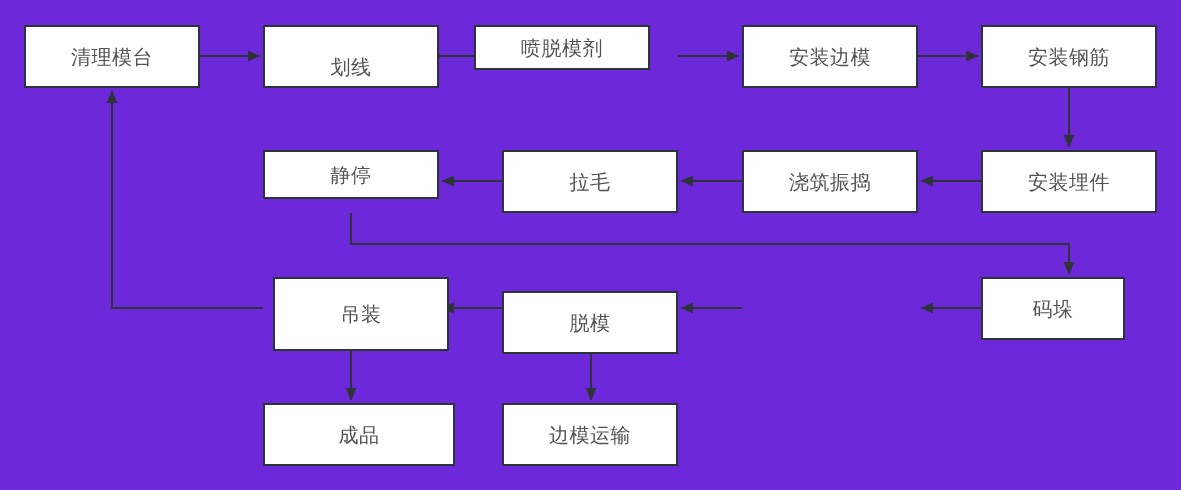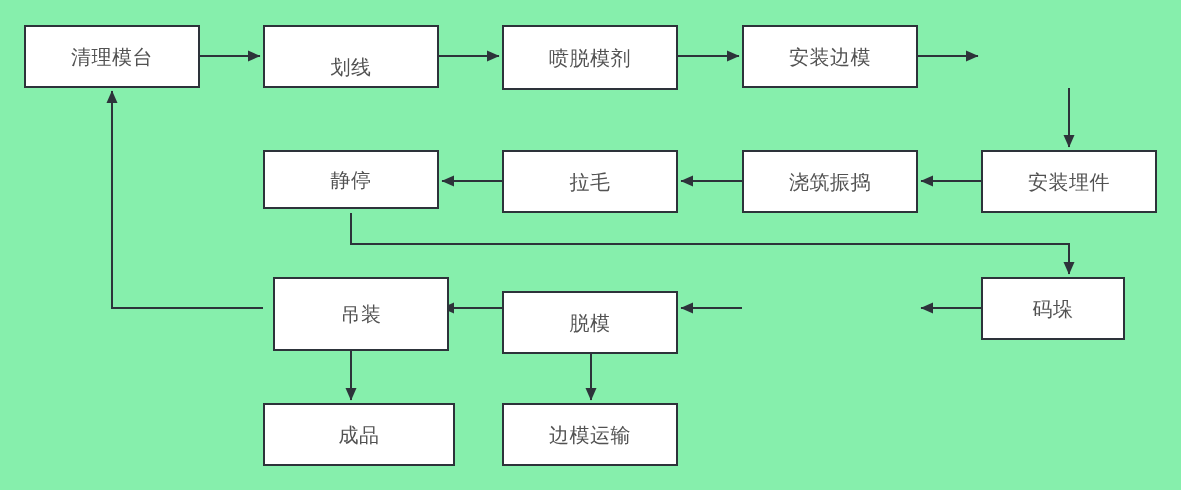--- a/index.html
+++ b/index.html
@@ -8,21 +8,21 @@
     width: 1181px;
     height: 490px;
     background: #ffffff;
     overflow: hidden;
     font-family: "Liberation Sans", "DejaVu Sans", sans-serif;
   }
   .canvas {
     position: relative;
     width: 1181px;
     height: 490px;
-    background: #86efac;
+    background: #6d28d9;
     text-align: right;
   }
   #edges-layer {
     position: absolute;
     left: 0;
     top: 0;
     pointer-events: none;
   }
   #nodes-layer {
     position: absolute;
@@ -77,27 +77,30 @@
         <polyline points="591,340 591,400" fill="none" stroke="#2d333a" stroke-width="2" stroke-linejoin="miter" marker-end="url(#arrowhead)"></polyline>
       </g>
   </svg>
   <div id="nodes-layer">
       <div class="node" style="left: 24px; top: 25px; width: 176px; height: 63px; border-color: rgb(45, 51, 58); background: rgb(255, 255, 255);">
         <span class="label" style="color: rgb(82, 82, 82);">清理模台</span>
       </div>
       <div class="node" style="left: 263px; top: 25px; width: 176px; height: 63px; border-color: rgb(45, 51, 58); background: rgb(255, 255, 255);">
         <span class="label" style="color: rgb(82, 82, 82); margin-top: 20px;">划线</span>
       </div>
-      <div class="node" style="left: 502px; top: 25px; width: 176px; height: 65px; border-color: rgb(45, 51, 58); background: rgb(255, 255, 255);">
+      <div class="node" style="left: 474px; top: 25px; width: 176px; height: 45px; border-color: rgb(45, 51, 58); background: rgb(255, 255, 255);">
         <span class="label" style="color: rgb(82, 82, 82);">喷脱模剂</span>
       </div>
       <div class="node" style="left: 742px; top: 25px; width: 176px; height: 63px; border-color: rgb(45, 51, 58); background: rgb(255, 255, 255);">
         <span class="label" style="color: rgb(82, 82, 82);">安装边模</span>
       </div>
-      <div class="node" style="left: 263px; top: 150px; width: 176px; height: 59px; border-color: rgb(45, 51, 58); background: rgb(255, 255, 255);">
+      <div class="node" style="left: 981px; top: 25px; width: 176px; height: 63px; border-color: rgb(45, 51, 58); background: rgb(255, 255, 255);">
+        <span class="label" style="color: rgb(82, 82, 82);">安装钢筋</span>
+      </div>
+      <div class="node" style="left: 263px; top: 150px; width: 176px; height: 49px; border-color: rgb(45, 51, 58); background: rgb(255, 255, 255);">
         <span class="label" style="color: rgb(82, 82, 82);">静停</span>
       </div>
       <div class="node" style="left: 502px; top: 150px; width: 176px; height: 63px; border-color: rgb(45, 51, 58); background: rgb(255, 255, 255);">
         <span class="label" style="color: rgb(82, 82, 82);">拉毛</span>
       </div>
       <div class="node" style="left: 742px; top: 150px; width: 176px; height: 63px; border-color: rgb(45, 51, 58); background: rgb(255, 255, 255);">
         <span class="label" style="color: rgb(82, 82, 82);">浇筑振捣</span>
       </div>
       <div class="node" style="left: 981px; top: 150px; width: 176px; height: 63px; border-color: rgb(45, 51, 58); background: rgb(255, 255, 255);">
         <span class="label" style="color: rgb(82, 82, 82);">安装埋件</span>

